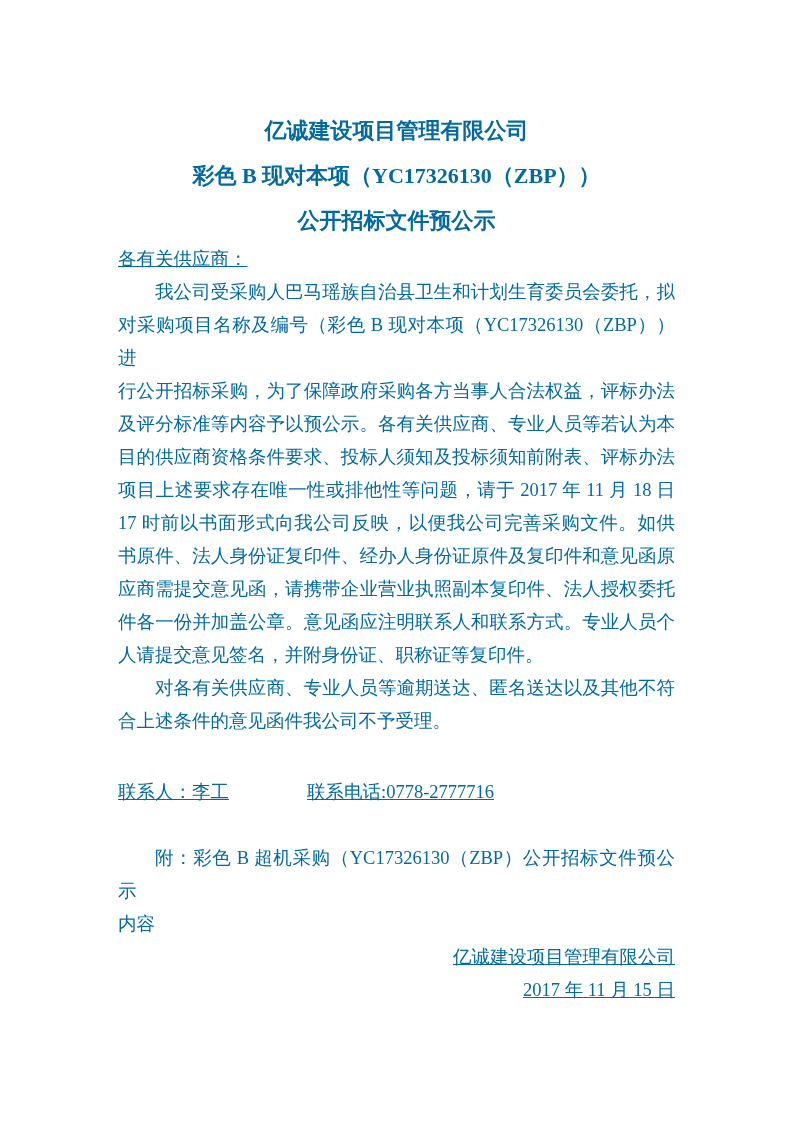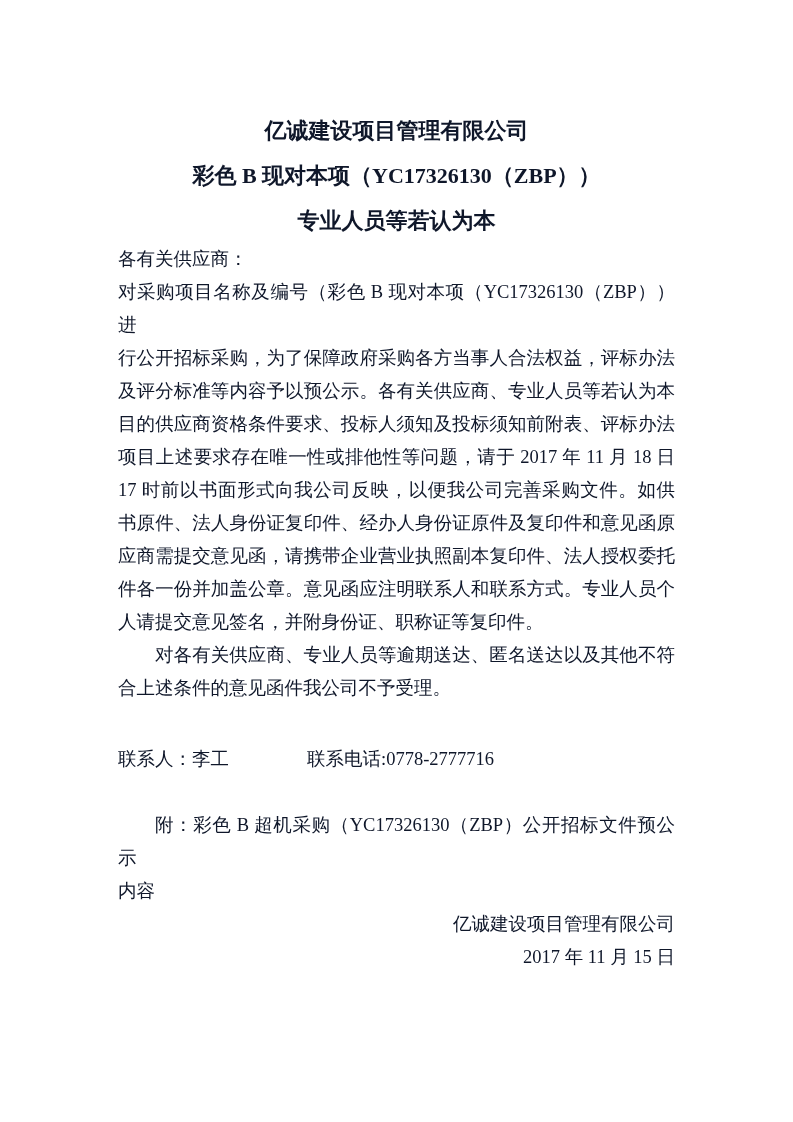--- a/index.html
+++ b/index.html
@@ -5,40 +5,41 @@
   html, body {
     margin: 0;
     padding: 0;
     background: #ffffff;
   }
   .page {
     position: relative;
     width: 793px;
     height: 1122px;
     background: #ffffff;
-    color: #0f172a;
+    color: #0369a1;
     font-family: "Liberation Serif", "DejaVu Serif", serif;
     overflow: hidden;
   }
   .content {
     position: absolute;
     left: 118px;
     top: 108px;
     width: 557px;
   }
   .title {
     font-size: 22px;
     font-weight: bold;
     text-align: center;
     line-height: 45px;
     white-space: nowrap;
   }
   .bodyline {
     font-size: 18.5px;
     line-height: 33px;
+    text-decoration: underline;
   }
   .line {
     font-size: 18.5px;
     line-height: 33px;
     text-align: justify;
     text-align-last: justify;
     text-justify: inter-character;
   }
   .line.last {
     text-align-last: left;
@@ -58,25 +59,26 @@
 </head>
 <body>
 
 <div class="page">
   <div class="content">
 
     <div class="title">亿诚建设项目管理有限公司</div>
 
     <div class="title">彩色 B 现对本项（YC17326130（ZBP））</div>
 
-    <div class="title">专业人员等若认为本</div>
+    <div class="title">公开招标文件预公示</div>
 
     <div class="bodyline">各有关供应商：</div>
 
     <div>
+        <div class="line ind">我公司受采购人巴马瑶族自治县卫生和计划生育委员会委托，拟</div>
         <div class="line">对采购项目名称及编号（彩色 B 现对本项（YC17326130（ZBP））进</div>
         <div class="line">行公开招标采购，为了保障政府采购各方当事人合法权益，评标办法</div>
         <div class="line">及评分标准等内容予以预公示。各有关供应商、专业人员等若认为本</div>
         <div class="line">目的供应商资格条件要求、投标人须知及投标须知前附表、评标办法</div>
         <div class="line">项目上述要求存在唯一性或排他性等问题，请于 2017 年 11 月 18 日</div>
         <div class="line">17 时前以书面形式向我公司反映，以便我公司完善采购文件。如供</div>
         <div class="line">书原件、法人身份证复印件、经办人身份证原件及复印件和意见函原</div>
         <div class="line">应商需提交意见函，请携带企业营业执照副本复印件、法人授权委托</div>
         <div class="line">件各一份并加盖公章。意见函应注明联系人和联系方式。专业人员个</div>
         <div class="line last">人请提交意见签名，并附身份证、职称证等复印件。</div>

